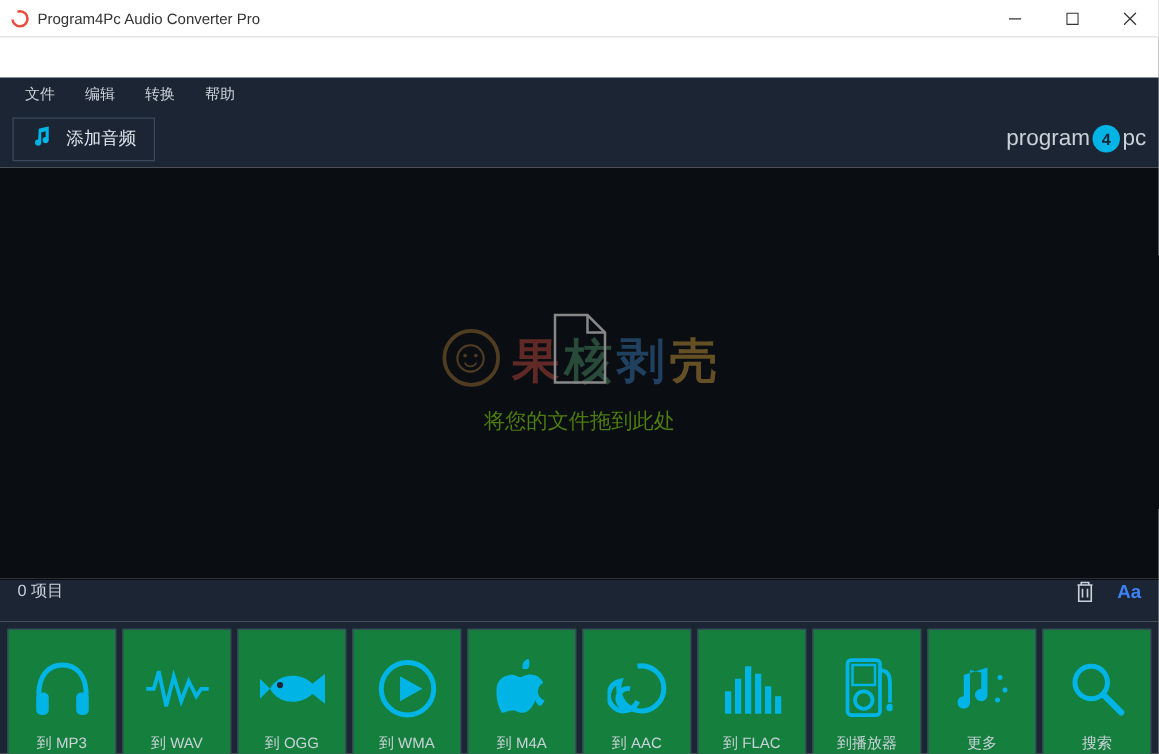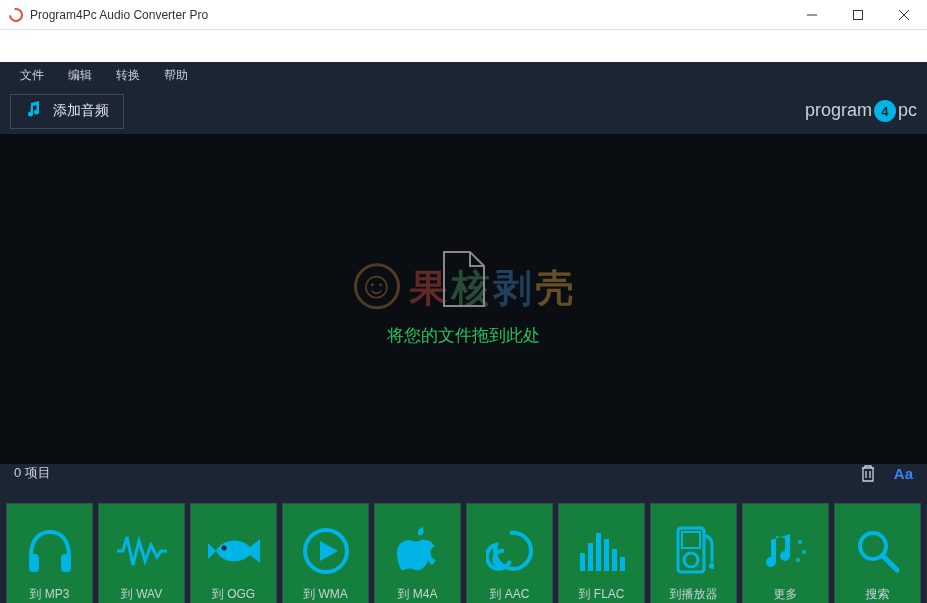--- a/index.html
+++ b/index.html
@@ -20,21 +20,21 @@
 .brand .four { background: #00b4e6; border-radius: 50%; width: 22px; height: 22px; display: inline-flex; align-items: center; justify-content: center; color: #1c2533; font-weight: bold; font-size: 13px; }
 
 .dropzone { height: 329px; background: #0a0d12; display: flex; flex-direction: column; align-items: center; justify-content: center; position: relative; }
 .watermark { position: absolute; top: 50%; left: 50%; transform: translate(-50%, -70%); opacity: 0.45; font-size: 38px; font-weight: bold; display: flex; gap: 4px; pointer-events: none; }
 .wm-circle { width: 46px; height: 46px; border: 3px solid #a67734; border-radius: 50%; display: inline-flex; align-items: center; justify-content: center; color: #a67734; margin-right: 6px; }
 .wm1 { color: #c94b3f; }
 .wm2 { color: #4a9668; }
 .wm3 { color: #3a7fbb; }
 .wm4 { color: #d4a03a; }
 .file-icon { margin-bottom: 12px; z-index: 1; }
-.drop-text { color: #22c55e; font-size: 17px; z-index: 1; }
+.drop-text { color: #4d7c0f; font-size: 17px; z-index: 1; }
 
 .status-row { height: 34px; background: #1c2533; display: flex; align-items: flex-start; padding: 0 14px; color: #c9d1d9; font-size: 13px; justify-content: space-between; border-top: 1px solid #0a0d12; }
 .status-actions { display: flex; gap: 18px; }
 .icon-btn { cursor: pointer; color: #3b82f6; display: flex; align-items: center; }
 
 .format-bar { height: 135px; background: #1c2533; display: flex; padding: 6px; gap: 5px; }
 .format-btn { flex: 1; border: 1px solid #3a4a5c; background: #15803d; display: flex; flex-direction: column; align-items: center; justify-content: center; cursor: pointer; color: #c9d1d9; gap: 10px; }
 .format-icon { color: #00b4e6; height: 50px; display: flex; align-items: center; justify-content: center; }
 .format-label { font-size: 12px; }
 </style>

